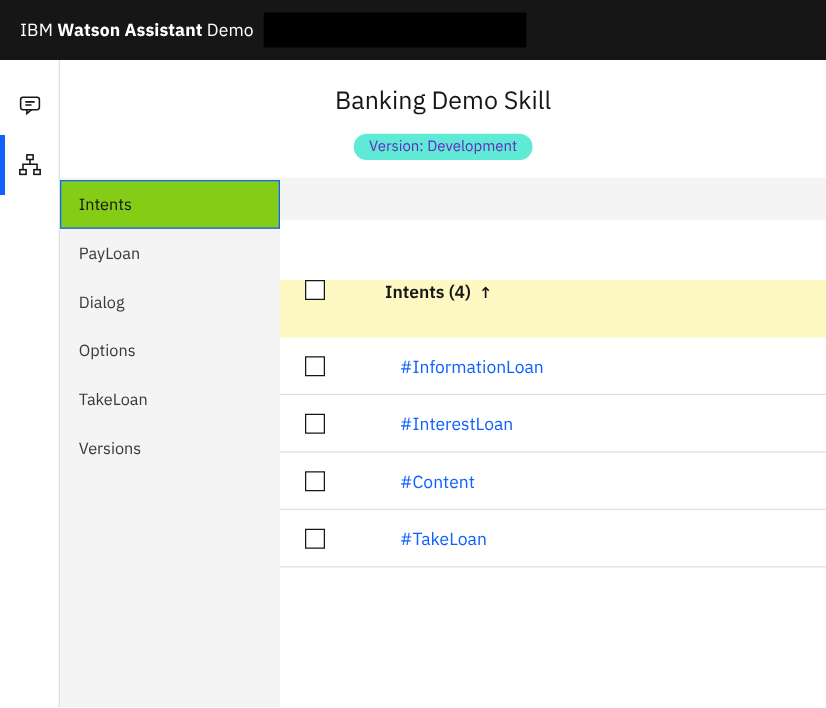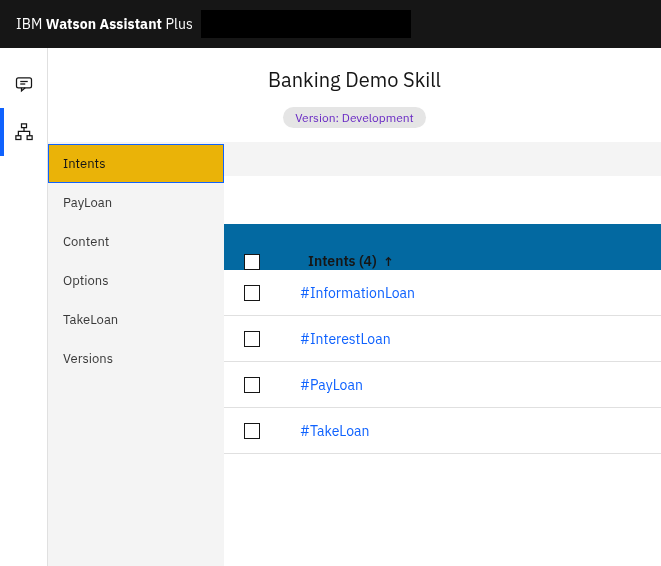--- a/index.html
+++ b/index.html
@@ -70,21 +70,21 @@
     padding: 18px 20px 14px 20px;
     gap: 14px;
     flex-direction: column;
   }
   .skill-title {
     font-size: 20px;
     font-weight: 400;
     color: #161616;
   }
   .version-pill {
-    background: #e5e5e5;
+    background: #5eead4;
     color: #6929c4;
     border-radius: 12px;
     font-size: 12px;
     padding: 3px 12px;
     font-weight: 400;
     text-align: center;
   }
 
   .skill-body {
     display: flex;
@@ -98,53 +98,53 @@
     padding-top: 2px;
   }
   .side-nav-item {
     font-size: 13px;
     color: #393939;
     padding: 10px 14px;
     cursor: pointer;
     border: 1px solid transparent;
   }
   .side-nav-item.active {
-    background: #eab308;
+    background: #84cc16;
     border: 1px solid #0f62fe;
     color: #161616;
     font-weight: 400;
   }
 
   .main-pane {
     flex: 1;
     background: #fff;
     display: flex;
     flex-direction: column;
   }
   .top-gray-strip {
     background: #f4f4f4;
     height: 34px;
     width: 100%;
   }
   .gap-strip { height: 48px; }
 
   .table-header-row {
-    background: #0369a1;
-    display: flex;
-    align-items: flex-end;
+    background: #fef9c3;
+    display: flex;
+    align-items: flex-start;
     height: 46px;
     padding: 0 20px;
     gap: 28px;
   }
   .table-row {
     display: flex;
     align-items: center;
     height: 46px;
     padding: 0 20px;
-    gap: 20px;
+    gap: 40px;
     border-bottom: 1px solid #e0e0e0;
   }
   .chk {
     width: 16px; height: 16px;
     border: 1px solid #161616;
     background: #fff;
     cursor: pointer;
     flex-shrink: 0;
   }
   .col-label {
@@ -162,21 +162,21 @@
     font-size: 14px;
     cursor: pointer;
     margin-left: 20px;
   }
 </style>
 </head>
 <body>
 
 <div class="top-bar">
   <span class="brand">
-    <span>IBM </span><strong>Watson Assistant</strong><span> Plus</span>
+    <span>IBM </span><strong>Watson Assistant</strong><span> Demo</span>
   </span>
   <div class="redact"></div>
 </div>
 
 <div class="shell">
 
   <div class="rail">
     <div class="rail-item">
       <svg viewBox="0 0 32 32" fill="none" stroke="currentColor" stroke-width="2">
         <rect x="4" y="6" width="24" height="16" rx="3"></rect>
@@ -200,21 +200,21 @@
     <div class="skill-header">
       <span class="skill-title">Banking Demo Skill</span>
       <span class="version-pill">Version: Development</span>
     </div>
 
     <div class="skill-body">
 
       <div class="side-nav">
         <div class="side-nav-item active">Intents</div>
         <div class="side-nav-item">PayLoan</div>
-        <div class="side-nav-item">Content</div>
+        <div class="side-nav-item">Dialog</div>
         <div class="side-nav-item">Options</div>
         <div class="side-nav-item">TakeLoan</div>
         <div class="side-nav-item">Versions</div>
       </div>
 
       <div class="main-pane">
         <div class="top-gray-strip"></div>
         <div class="gap-strip"></div>
 
         <div class="table-header-row">
@@ -228,21 +228,21 @@
         <div class="table-row">
           <div class="chk"></div>
           <span class="intent-link">#InformationLoan</span>
         </div>
         <div class="table-row">
           <div class="chk"></div>
           <span class="intent-link">#InterestLoan</span>
         </div>
         <div class="table-row">
           <div class="chk"></div>
-          <span class="intent-link">#PayLoan</span>
+          <span class="intent-link">#Content</span>
         </div>
         <div class="table-row">
           <div class="chk"></div>
           <span class="intent-link">#TakeLoan</span>
         </div>
 
       </div>
     </div>
   </div>
 </div>

